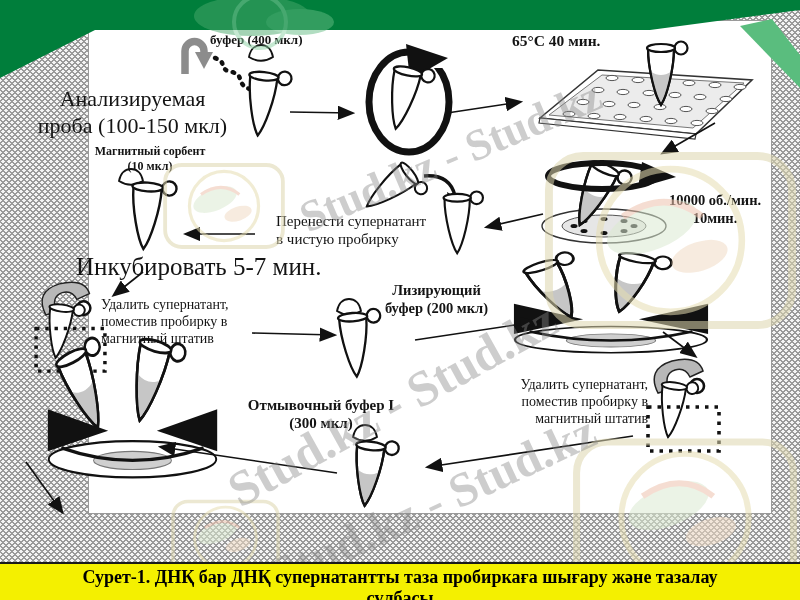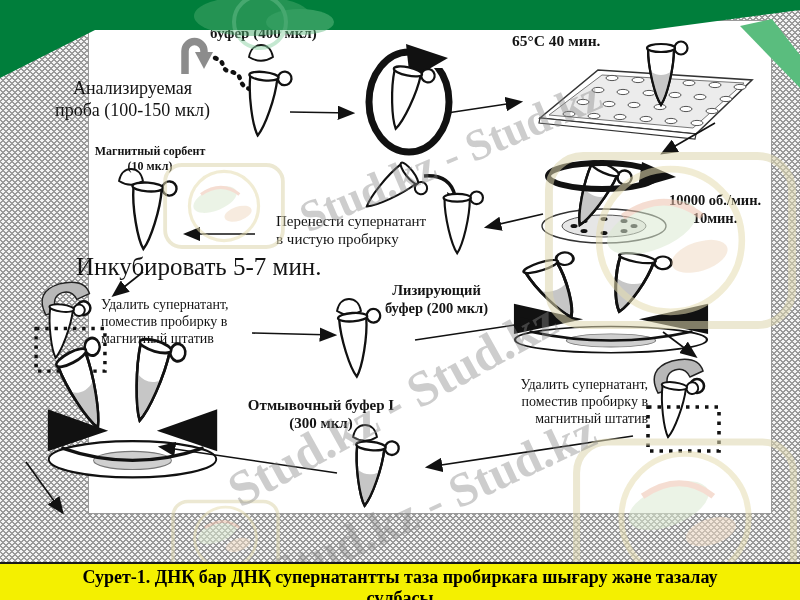--- a/index.html
+++ b/index.html
@@ -232,23 +232,23 @@
     <line x1="143" y1="272" x2="114" y2="295"></line>
     <line x1="252" y1="333" x2="334" y2="335"></line>
     <line x1="415" y1="340" x2="535" y2="322"></line>
     <line x1="663" y1="332" x2="695" y2="356"></line>
     <line x1="633" y1="436" x2="428" y2="467"></line>
     <line x1="337" y1="473" x2="161" y2="447"></line>
     <line x1="26" y1="462" x2="62" y2="512"></line>
   </g>
 </svg>
 
-<div class="lbl b" style="left:210px;top:24px;font-size:15px">буфер (400 мкл)</div>
-
-<div class="lbl ctr" style="left:25px;top:78px;width:215px;font-size:18px">
+<div class="lbl b" style="left:210px;top:32px;font-size:13px">буфер (400 мкл)</div>
+
+<div class="lbl ctr" style="left:25px;top:86px;width:215px;font-size:22px">
   <div>Анализируемая</div>
   <div>проба (100-150 мкл)</div>
 </div>
 
 <div class="lbl ctr b" style="left:64px;top:144px;width:172px;font-size:12px">
   <div>Магнитный сорбент</div>
   <div>(10 мкл)</div>
 </div>
 
 <div class="lbl b" style="left:512px;top:32px;font-size:15.5px">65°С 40 мин.</div>

